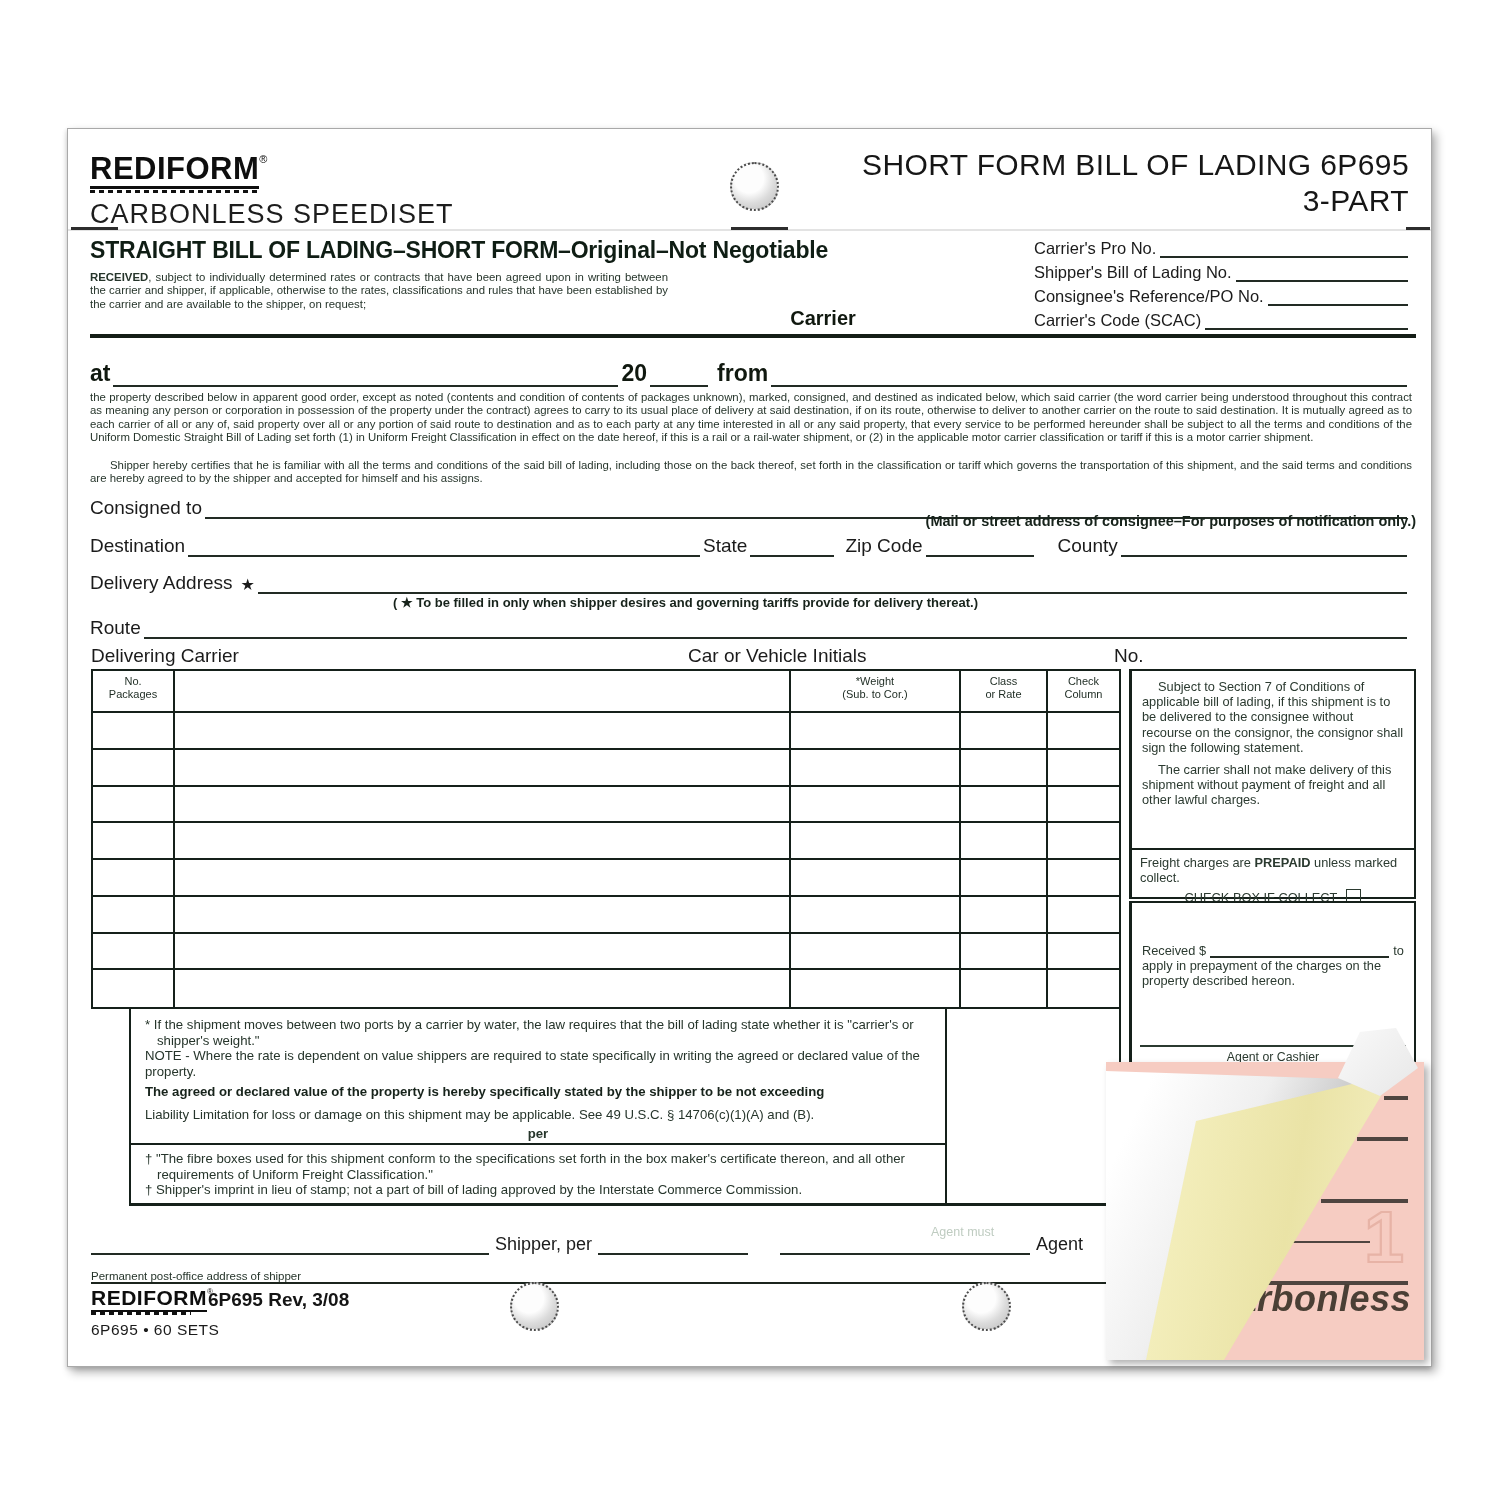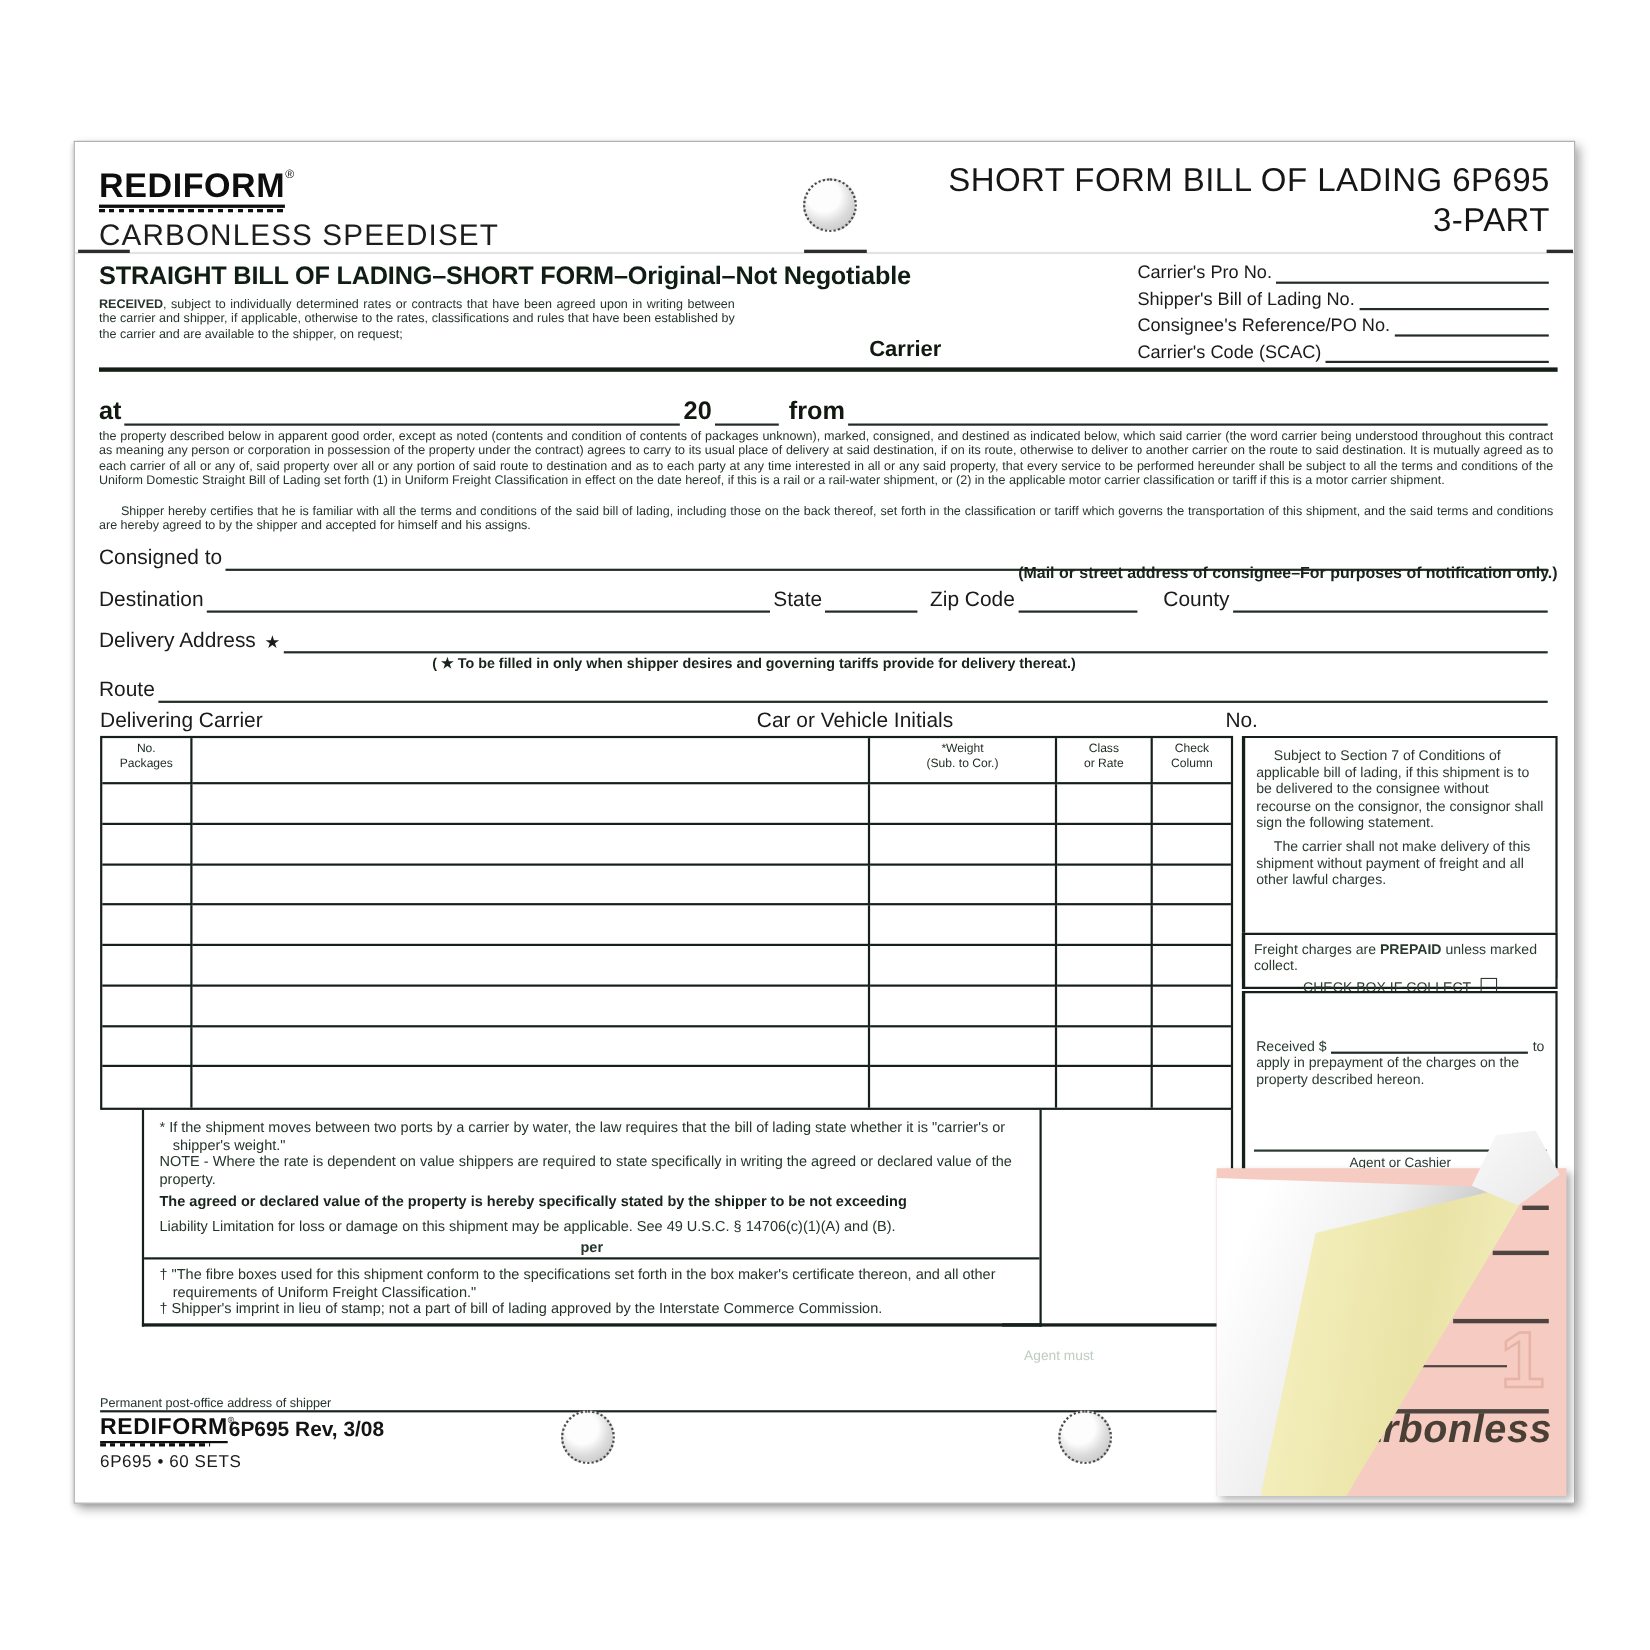--- a/index.html
+++ b/index.html
@@ -269,20 +269,28 @@
       <div style="position:absolute;left:0;right:0;top:117px;text-align:center;font-weight:700;">per</div>
       <div style="position:absolute;left:0;right:0;top:134px;border-top:2px solid #15201a;"></div>
       <div style="position:absolute;left:0;right:0;top:140px;padding:2px 14px 0;">
         <div class="hang">† "The fibre boxes used for this shipment conform to the specifications set forth in the box maker's certificate thereon, and all other requirements of Uniform Freight Classification."</div>
         <div class="hang">† Shipper's imprint in lieu of stamp; not a part of bill of lading approved by the Interstate Commerce Commission.</div>
       </div>
     </div>
 
     <div class="mid-cell"></div>
 
+    <div class="sig-row" style="left:23px;top:1106px;width:1320px;height:20px;">
+      <span class="fill" style="flex:0 0 398px;height:15px;"></span>
+      <span style="margin:0 6px;">Shipper, per</span>
+      <span class="fill" style="flex:0 0 150px;height:15px;"></span>
+      <span style="flex:0 0 32px;"></span>
+      <span class="fill" style="flex:0 0 250px;height:15px;"></span>
+      <span style="margin-left:6px;">Agent</span>
+    </div>
     <div class="bleed" style="left:863px;top:1096px;">Agent must</div>
 
     <div class="abs perm" style="left:23px;top:1141px;">Permanent post-office address of shipper</div>
     <div class="abs" style="left:23px;top:1153px;width:1320px;border-top:2px solid #1b241d;"></div>
 
     <div class="abs" style="left:23px;top:1158px;">
       <span class="logo-word" style="font-size:21px;border-bottom-width:2.5px;">REDIFORM</span><span class="reg" style="font-size:8px;">®</span>
       <div class="logo-dash" style="width:100px;height:2.5px;"></div>
     </div>
     <div class="abs footer-part" style="left:140px;top:1160px;">6P695  Rev, 3/08</div>

